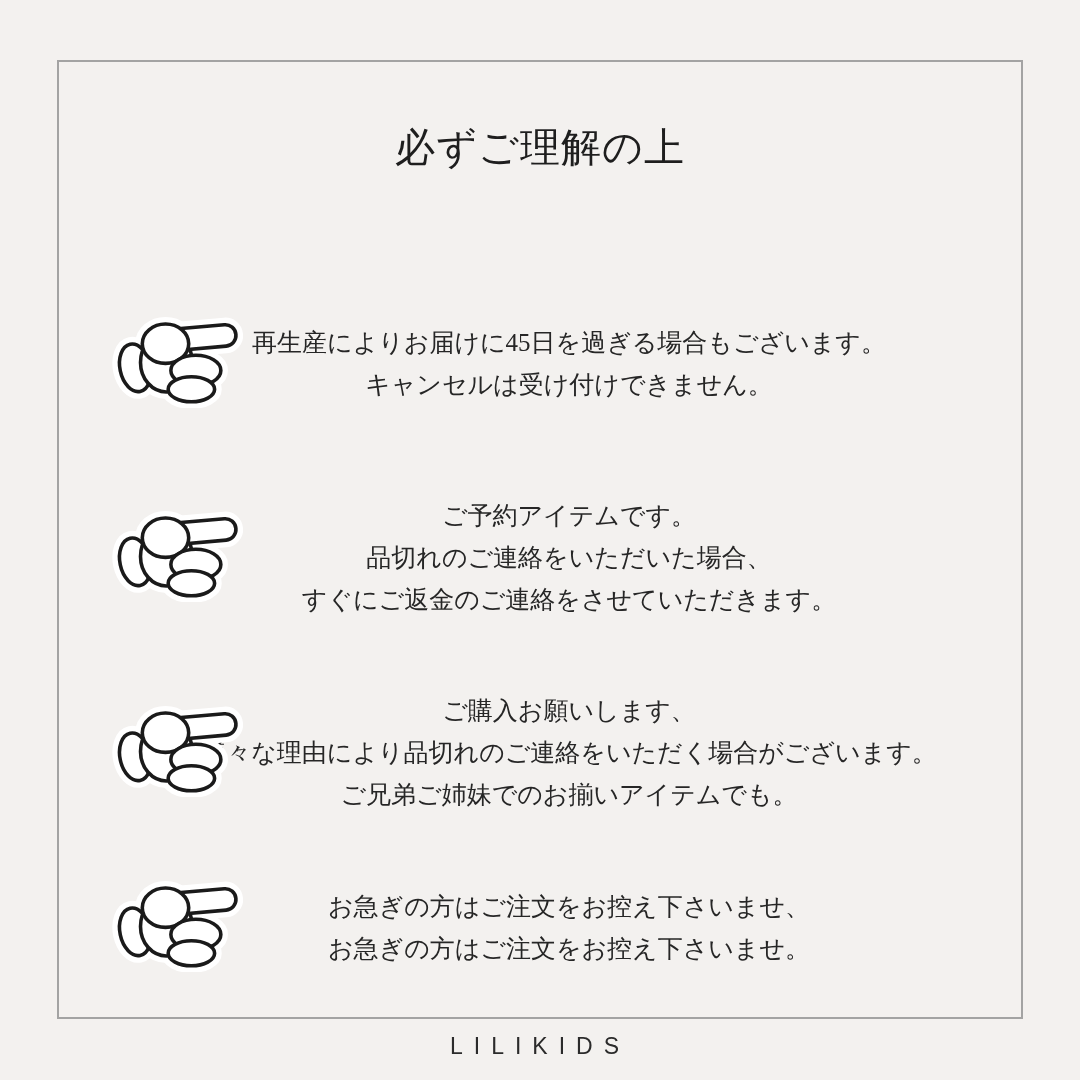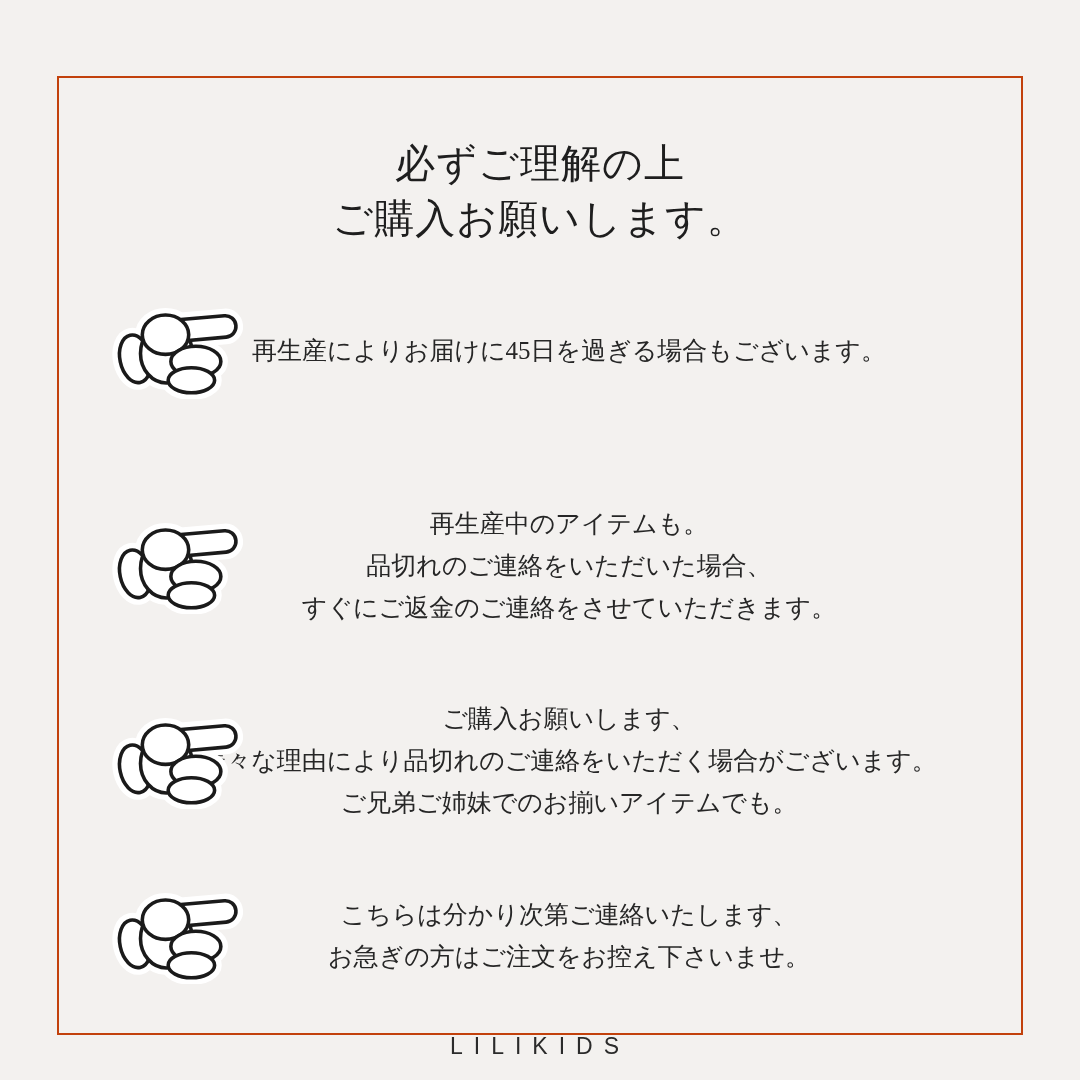--- a/index.html
+++ b/index.html
@@ -11,24 +11,24 @@
     height: 1080px;
     position: relative;
     background: #f3f1ef;
     font-family: "Liberation Serif", "DejaVu Serif", serif;
     color: #222222;
     overflow: hidden;
   }
   .frame {
     position: absolute;
     left: 57px;
-    top: 76px;
+    top: 60px;
     width: 966px;
     height: 959px;
-    border: 2px solid #c2410c;
+    border: 2px solid #a3a3a3;
     box-sizing: border-box;
   }
   .title {
     position: absolute;
     left: 0;
     right: 0;
     top: 58px;
     text-align: center;
     font-size: 40px;
     line-height: 1.38;
@@ -43,21 +43,21 @@
   }
   .section .hand {
     position: absolute;
     left: 52px;
     top: 50%;
     transform: translateY(-50%);
     width: 134px;
     height: 100px;
   }
   .section .text {
-    margin: 4px 22px 0 80px;
+    margin: 12px 22px 0 80px;
     text-align: center;
     font-size: 25px;
     line-height: 42px;
     color: #262626;
   }
   .s1 { top: 248px; }
   .s2 { top: 421px; }
   .s3 { top: 616px; }
   .s4 { top: 812px; }
   .brand {
@@ -89,38 +89,38 @@
       <use href="#hand-shapes" fill="#ffffff" stroke="#ffffff" stroke-width="16" stroke-linejoin="round" stroke-linecap="round"></use>
       <use href="#hand-shapes" fill="#ffffff" stroke="#1a1a1a" stroke-width="4" stroke-linejoin="round" stroke-linecap="round"></use>
     </g>
   </defs>
 </svg>
 
 <div class="frame">
 
   <div class="title">
     <div>必ずご理解の上</div>
-    <div>ご購入お願いします。</div>
   </div>
 
   <div class="section s1">
     <svg class="hand" viewBox="0 0 150 112">
         <use href="#pointing-hand"></use>
       </svg>
     <div class="text">
       <div>再生産によりお届けに45日を過ぎる場合もございます。</div>
+      <div>キャンセルは受け付けできません。</div>
     </div>
   </div>
 
   <div class="section s2">
     <svg class="hand" viewBox="0 0 150 112">
         <use href="#pointing-hand"></use>
       </svg>
     <div class="text">
-      <div>再生産中のアイテムも。</div>
+      <div>ご予約アイテムです。</div>
       <div>品切れのご連絡をいただいた場合、</div>
       <div>すぐにご返金のご連絡をさせていただきます。</div>
     </div>
   </div>
 
   <div class="section s3">
     <svg class="hand" viewBox="0 0 150 112">
         <use href="#pointing-hand"></use>
       </svg>
     <div class="text">
@@ -128,20 +128,20 @@
       <div>様々な理由により品切れのご連絡をいただく場合がございます。</div>
       <div>ご兄弟ご姉妹でのお揃いアイテムでも。</div>
     </div>
   </div>
 
   <div class="section s4">
     <svg class="hand" viewBox="0 0 150 112">
         <use href="#pointing-hand"></use>
       </svg>
     <div class="text">
-      <div>こちらは分かり次第ご連絡いたします、</div>
+      <div>お急ぎの方はご注文をお控え下さいませ、</div>
       <div>お急ぎの方はご注文をお控え下さいませ。</div>
     </div>
   </div>
 
 </div>
 
 <div class="brand">LILIKIDS</div>
 
 </body></html>

